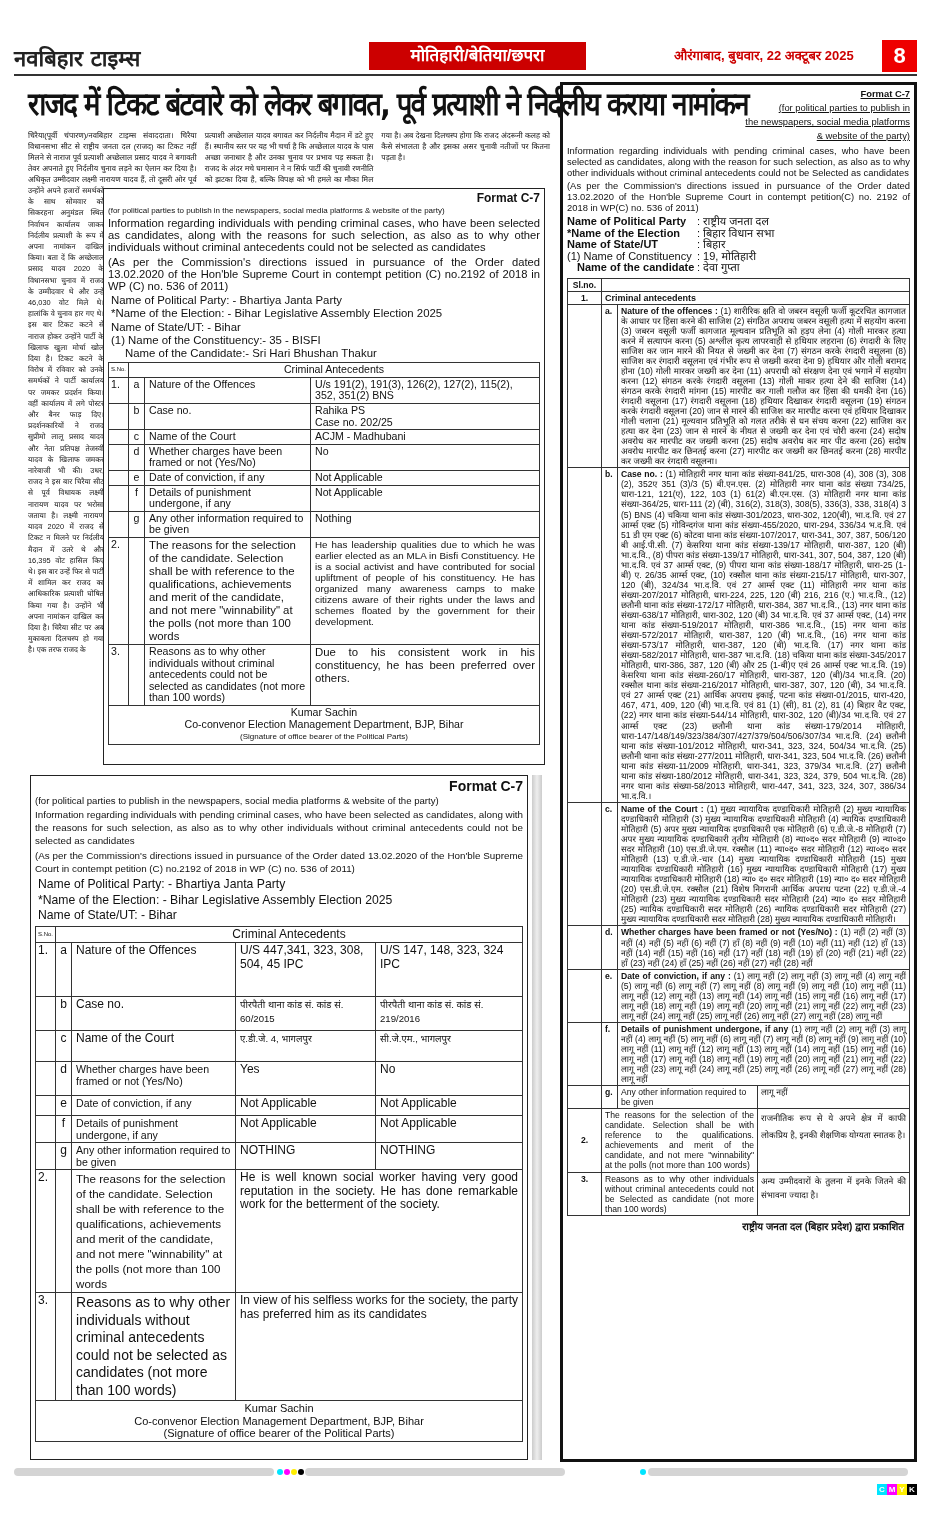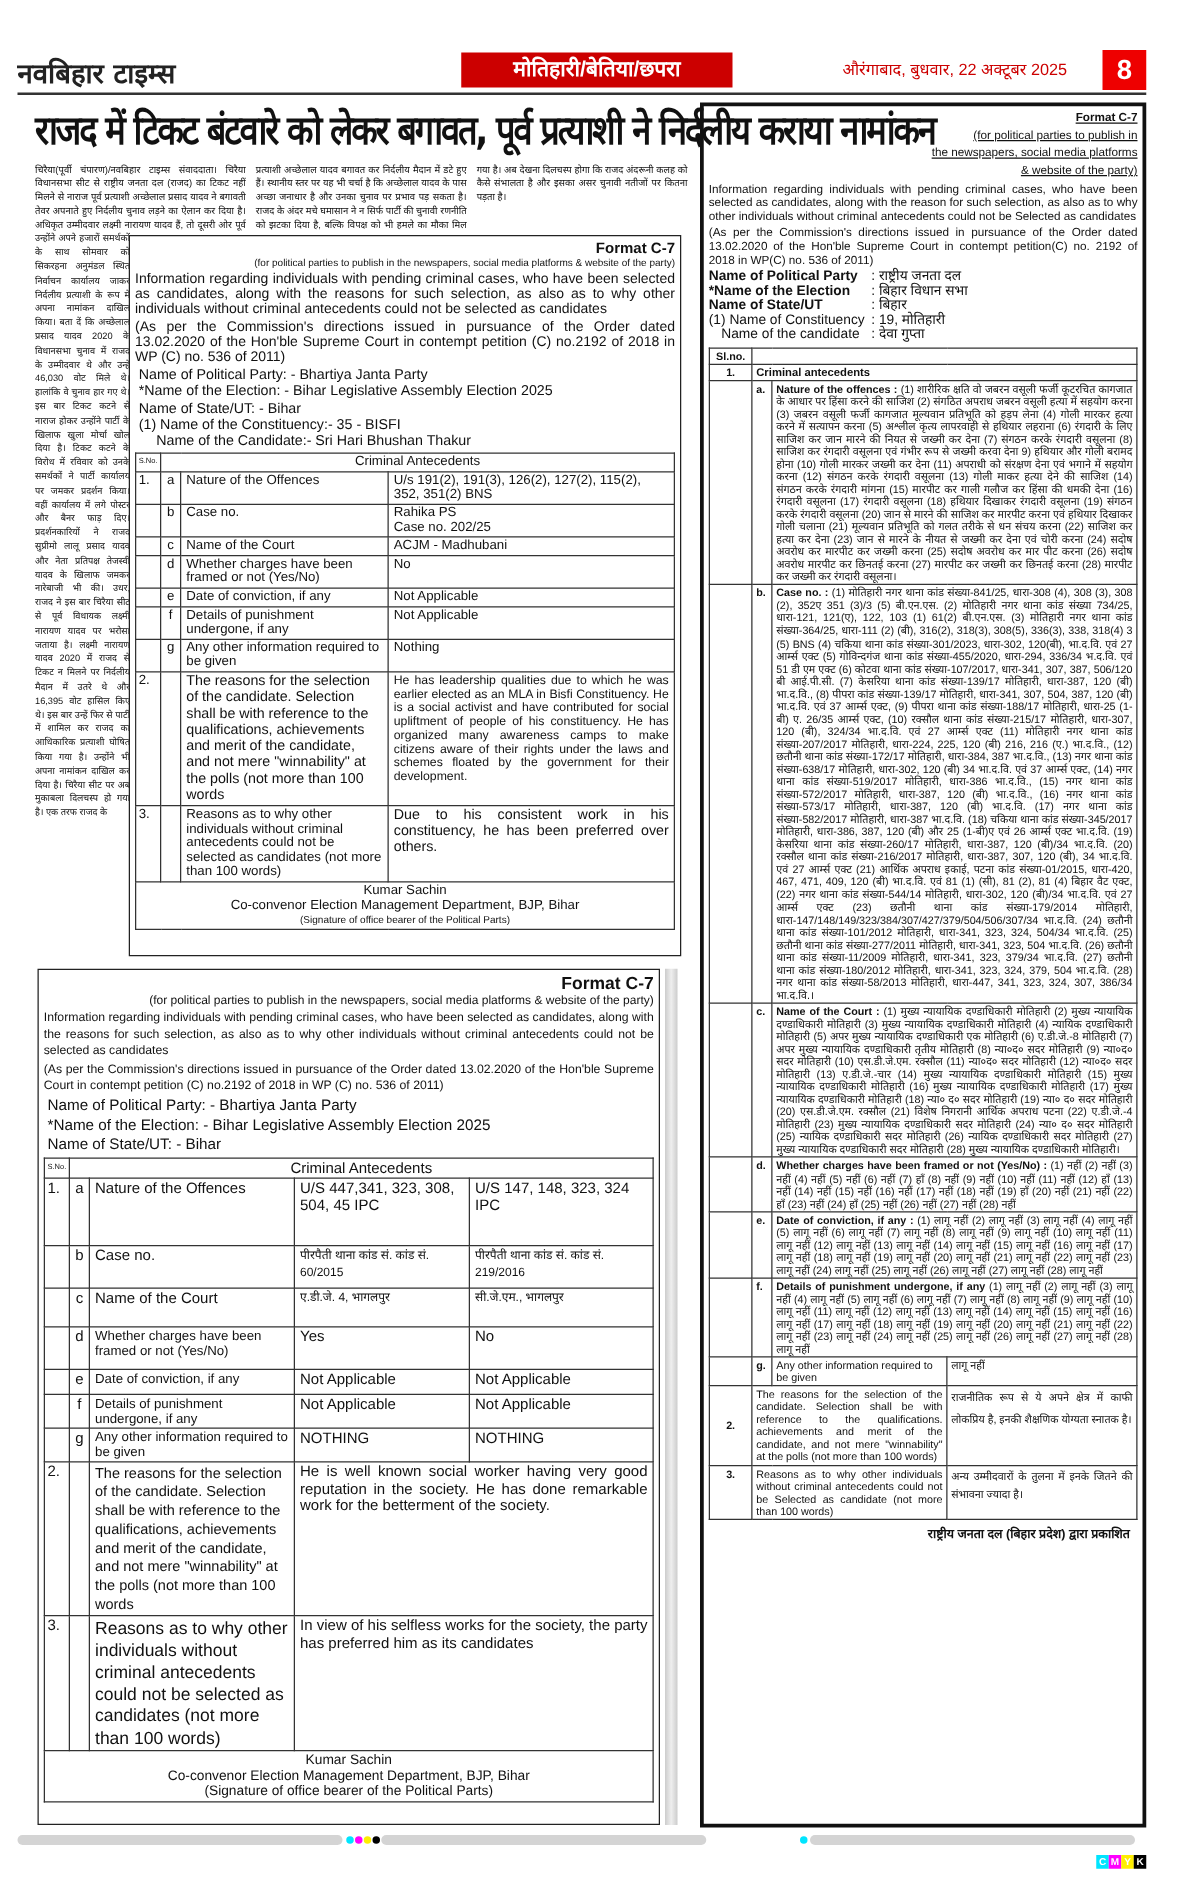--- a/index.html
+++ b/index.html
@@ -4,33 +4,33 @@
 <style>
   * { box-sizing: border-box; margin: 0; padding: 0; }
   html, body { width: 945px; height: 1520px; background: #fff; overflow: hidden; }
   body { position: relative; font-family: "Liberation Sans", sans-serif; color: #111; }
   .abs { position: absolute; }
 
   
   .masthead { left: 14px; top: 40px; width: 903px; height: 36px; border-bottom: 2px solid #333; }
   .mast-logo { left: 0; top: 2px; font-size: 22px; font-weight: bold; font-family: "DejaVu Serif", serif; color: #222; }
   .mast-section { left: 355px; top: 2px; width: 217px; height: 28px; background: #c00; color: #fff; font-size: 17px; font-weight: bold; text-align: center; line-height: 28px; }
-  .mast-date { left: 660px; top: 6px; font-size: 13px; color: #c00; font-weight: normal; }
+  .mast-date { left: 660px; top: 6px; font-size: 13px; color: #c00; font-weight: bold; }
   .mast-page { left: 868px; top: 0; width: 35px; height: 32px; background: #e00; color: #fff; font-size: 22px; font-weight: bold; text-align: center; line-height: 32px; }
 
   
   .headline { left: 28px; top: 84px; width: 522px; font-size: 32px; font-weight: bold; font-family: "DejaVu Sans", sans-serif; letter-spacing: -2px; line-height: 40px; white-space: nowrap; transform: scaleX(0.86); transform-origin: left; }
   .lede { left: 28px; top: 130px; width: 522px; font-size: 7.6px; line-height: 11px; column-count: 3; column-gap: 8px; text-align: justify; }
   .side-col { left: 28px; top: 185px; width: 76px; font-size: 7.4px; line-height: 11.2px; text-align: justify; }
 
   
   .box { border: 1.5px solid #222; background: #fff; }
   .ad1 { left: 103px; top: 188px; width: 442px; height: 577px; padding: 2px 4px; }
   .fmt-title { text-align: right; font-weight: bold; font-size: 12px; }
-  .fmt-sub { text-align: right; font-size: 8px; margin-top: 1px; }
+  .fmt-sub { text-align: left; font-size: 8px; margin-top: 1px; }
   .intro { font-size: 11.2px; line-height: 12.2px; text-align: justify; margin-top: 2px; }
   .meta { font-size: 11.4px; line-height: 13.2px; margin-top: 2px; padding-left: 3px; }
   .meta .indent { padding-left: 14px; }
 
   table.ca { width: 100%; border-collapse: collapse; margin-top: 2px; }
   table.ca td { border: 1px solid #333; vertical-align: top; padding: 1px 4px; }
   table.ca td.sn { width: 16px; font-size: 10px; padding: 1px 2px; }
   table.ca td.lt { width: 16px; text-align: center; font-size: 10px; }
   .ad1 table.ca td { font-size: 10.6px; line-height: 11.6px; }
   .ad1 td.lbl { width: 166px; }
@@ -52,21 +52,21 @@
 
   
   .ad3 { left: 560px; top: 82px; width: 357px; height: 1380px; border: 3px solid #111; padding: 2px 4px; }
   .ad3 .u { text-align: right; font-size: 9.4px; line-height: 14px; text-decoration: underline; }
   .ad3 .u.b { font-weight: bold; }
   .ad3 .intro { font-size: 9.4px; line-height: 11px; }
   .ad3 .kv { font-size: 11px; line-height: 11.5px; margin-top: 3px; }
   .ad3 .kv div { display: flex; }
   .ad3 .kv .k { width: 130px; font-weight: bold; }
   .ad3 .kv .k.n { font-weight: normal; }
-  .ad3 .kv .k.i { padding-left: 10px; font-weight: normal; }
+  .ad3 .kv .k.i { padding-left: 10px; font-weight: bold; }
   table.rj { width: 100%; border-collapse: collapse; margin-top: 4px; }
   table.rj td { border: 1px solid #333; vertical-align: top; font-size: 8.6px; line-height: 10.05px; padding: 1px 3px; }
   table.rj td.c1 { width: 34px; text-align: center; font-weight: bold; }
   table.rj td.c2 { width: 16px; font-weight: bold; }
   table.rj .hl { font-weight: bold; font-size: 9px; }
   table.rj .just { text-align: justify; }
   .pub { text-align: right; font-size: 10px; font-weight: bold; margin-top: 3px; padding-right: 6px; }
 
   
   .regbar { top: 1468px; height: 8px; background: #d4d4d4; border-radius: 4px; }

